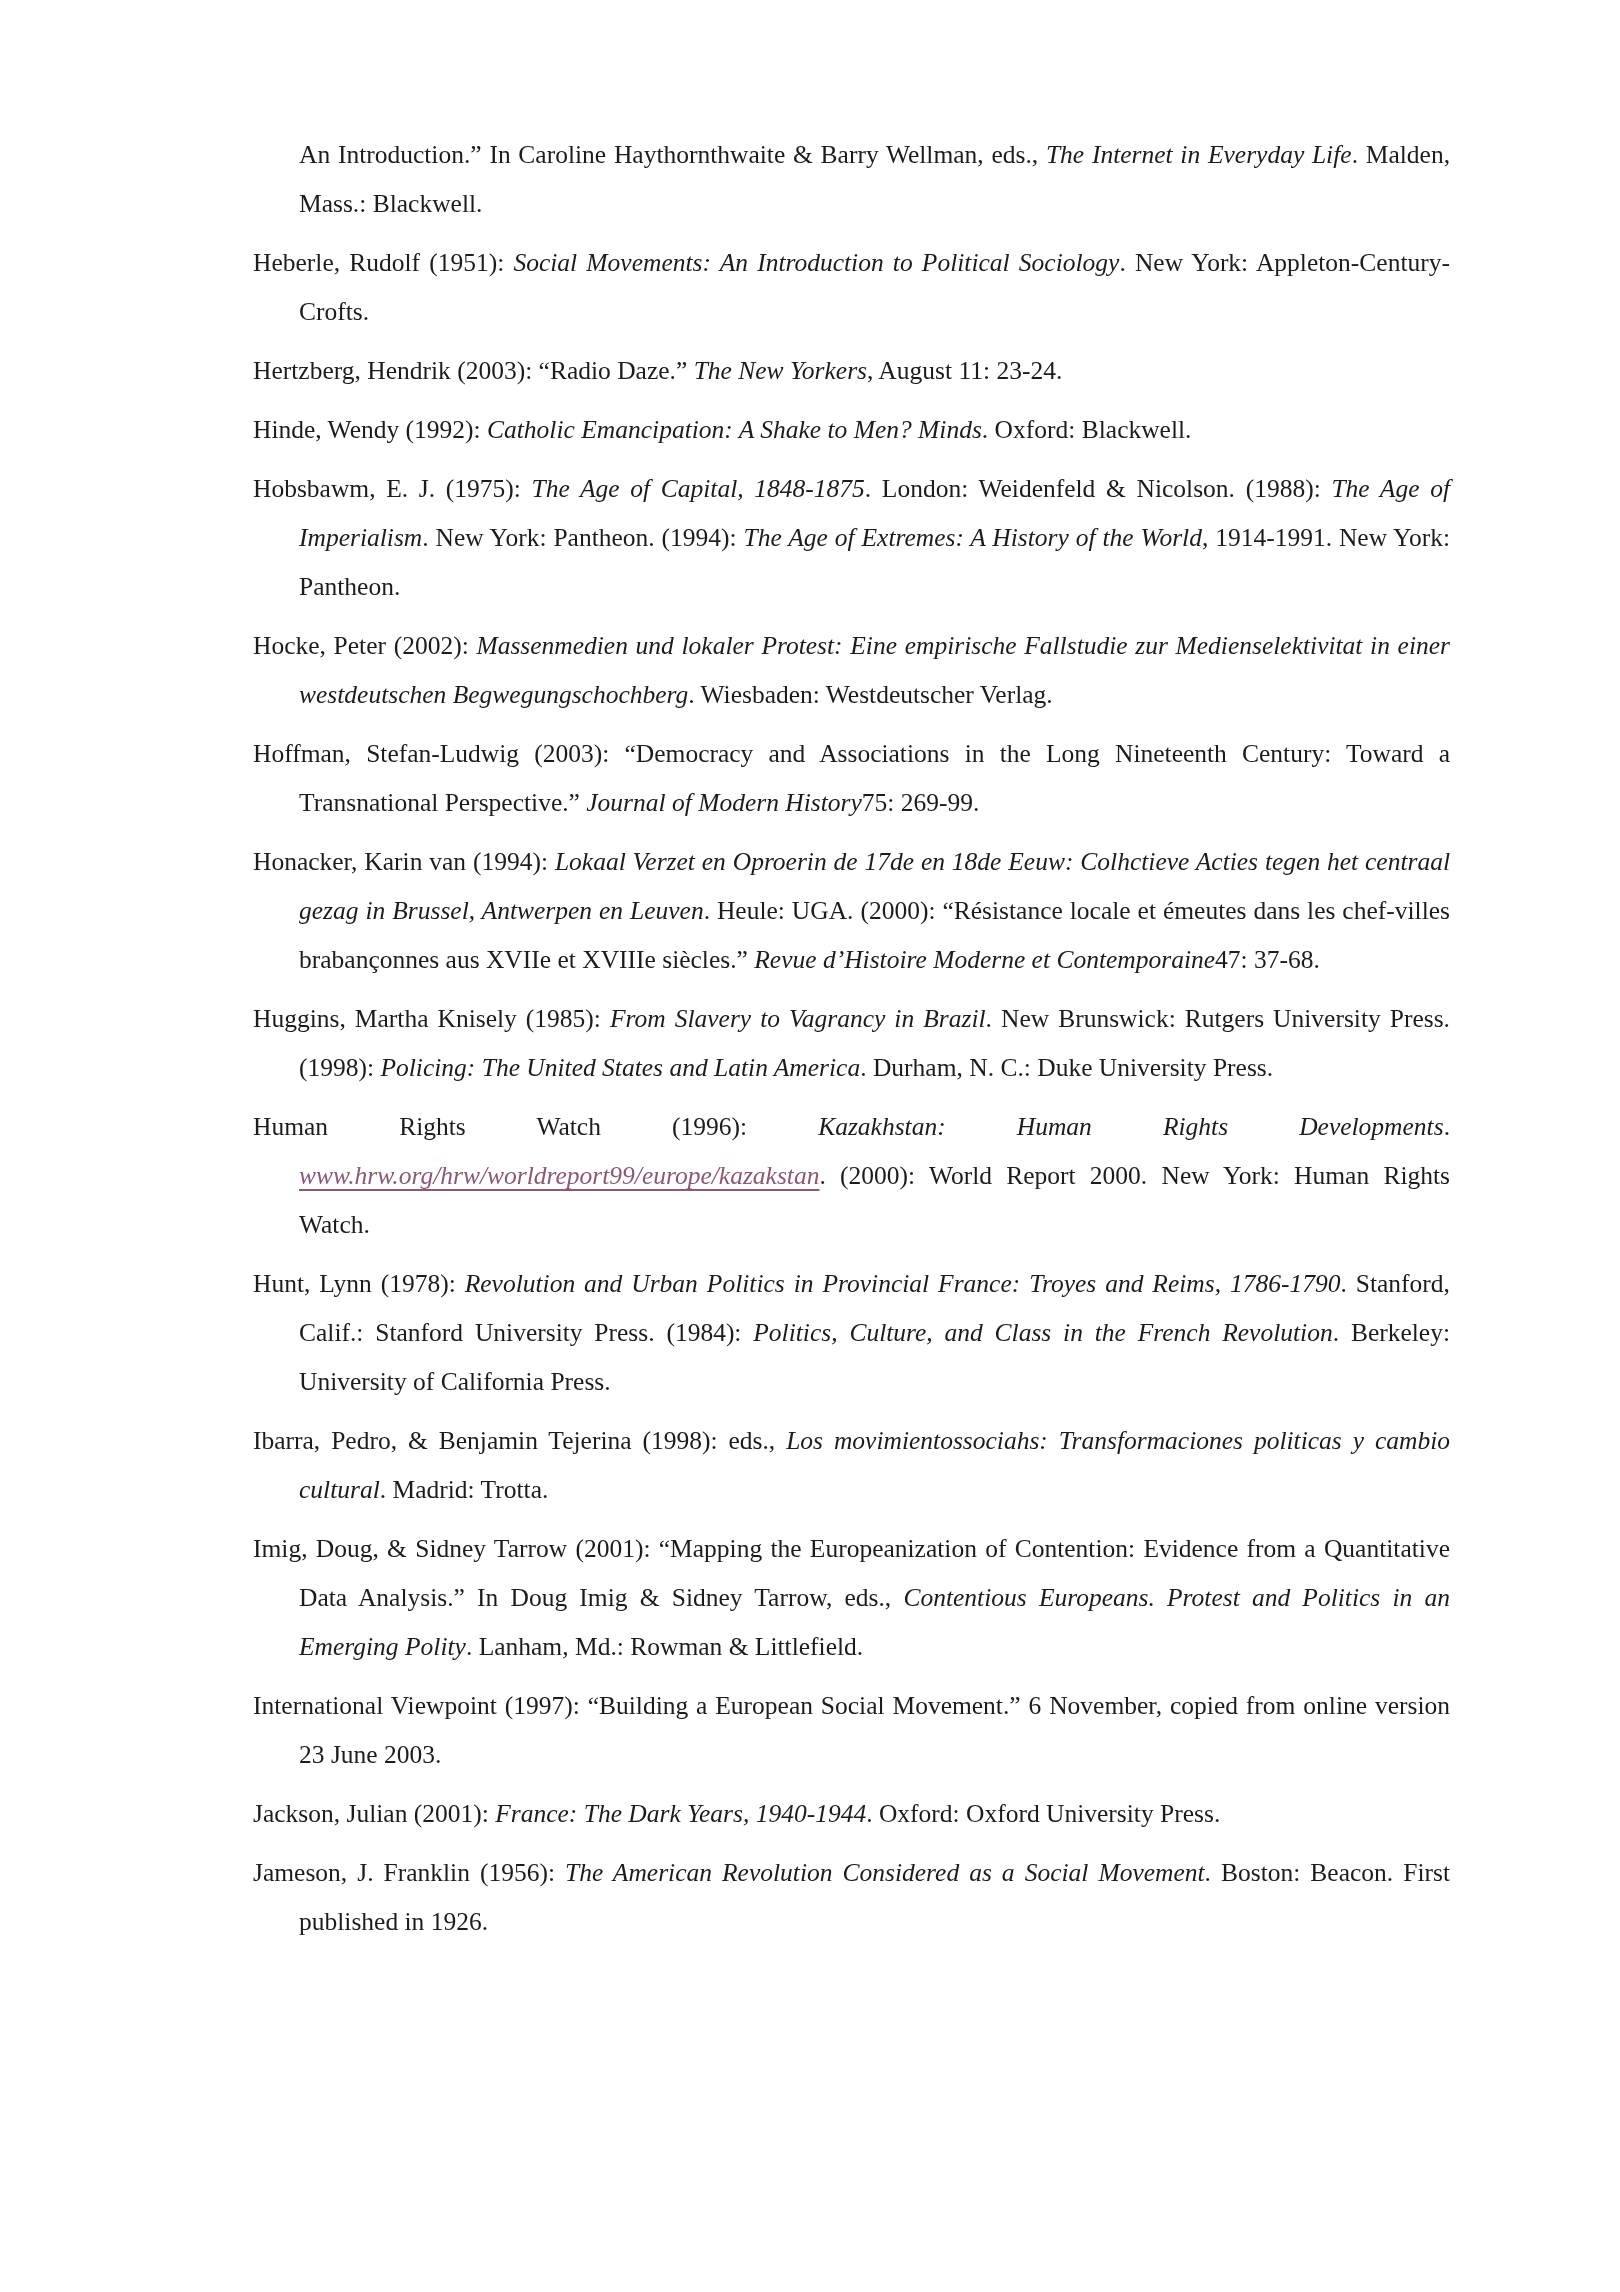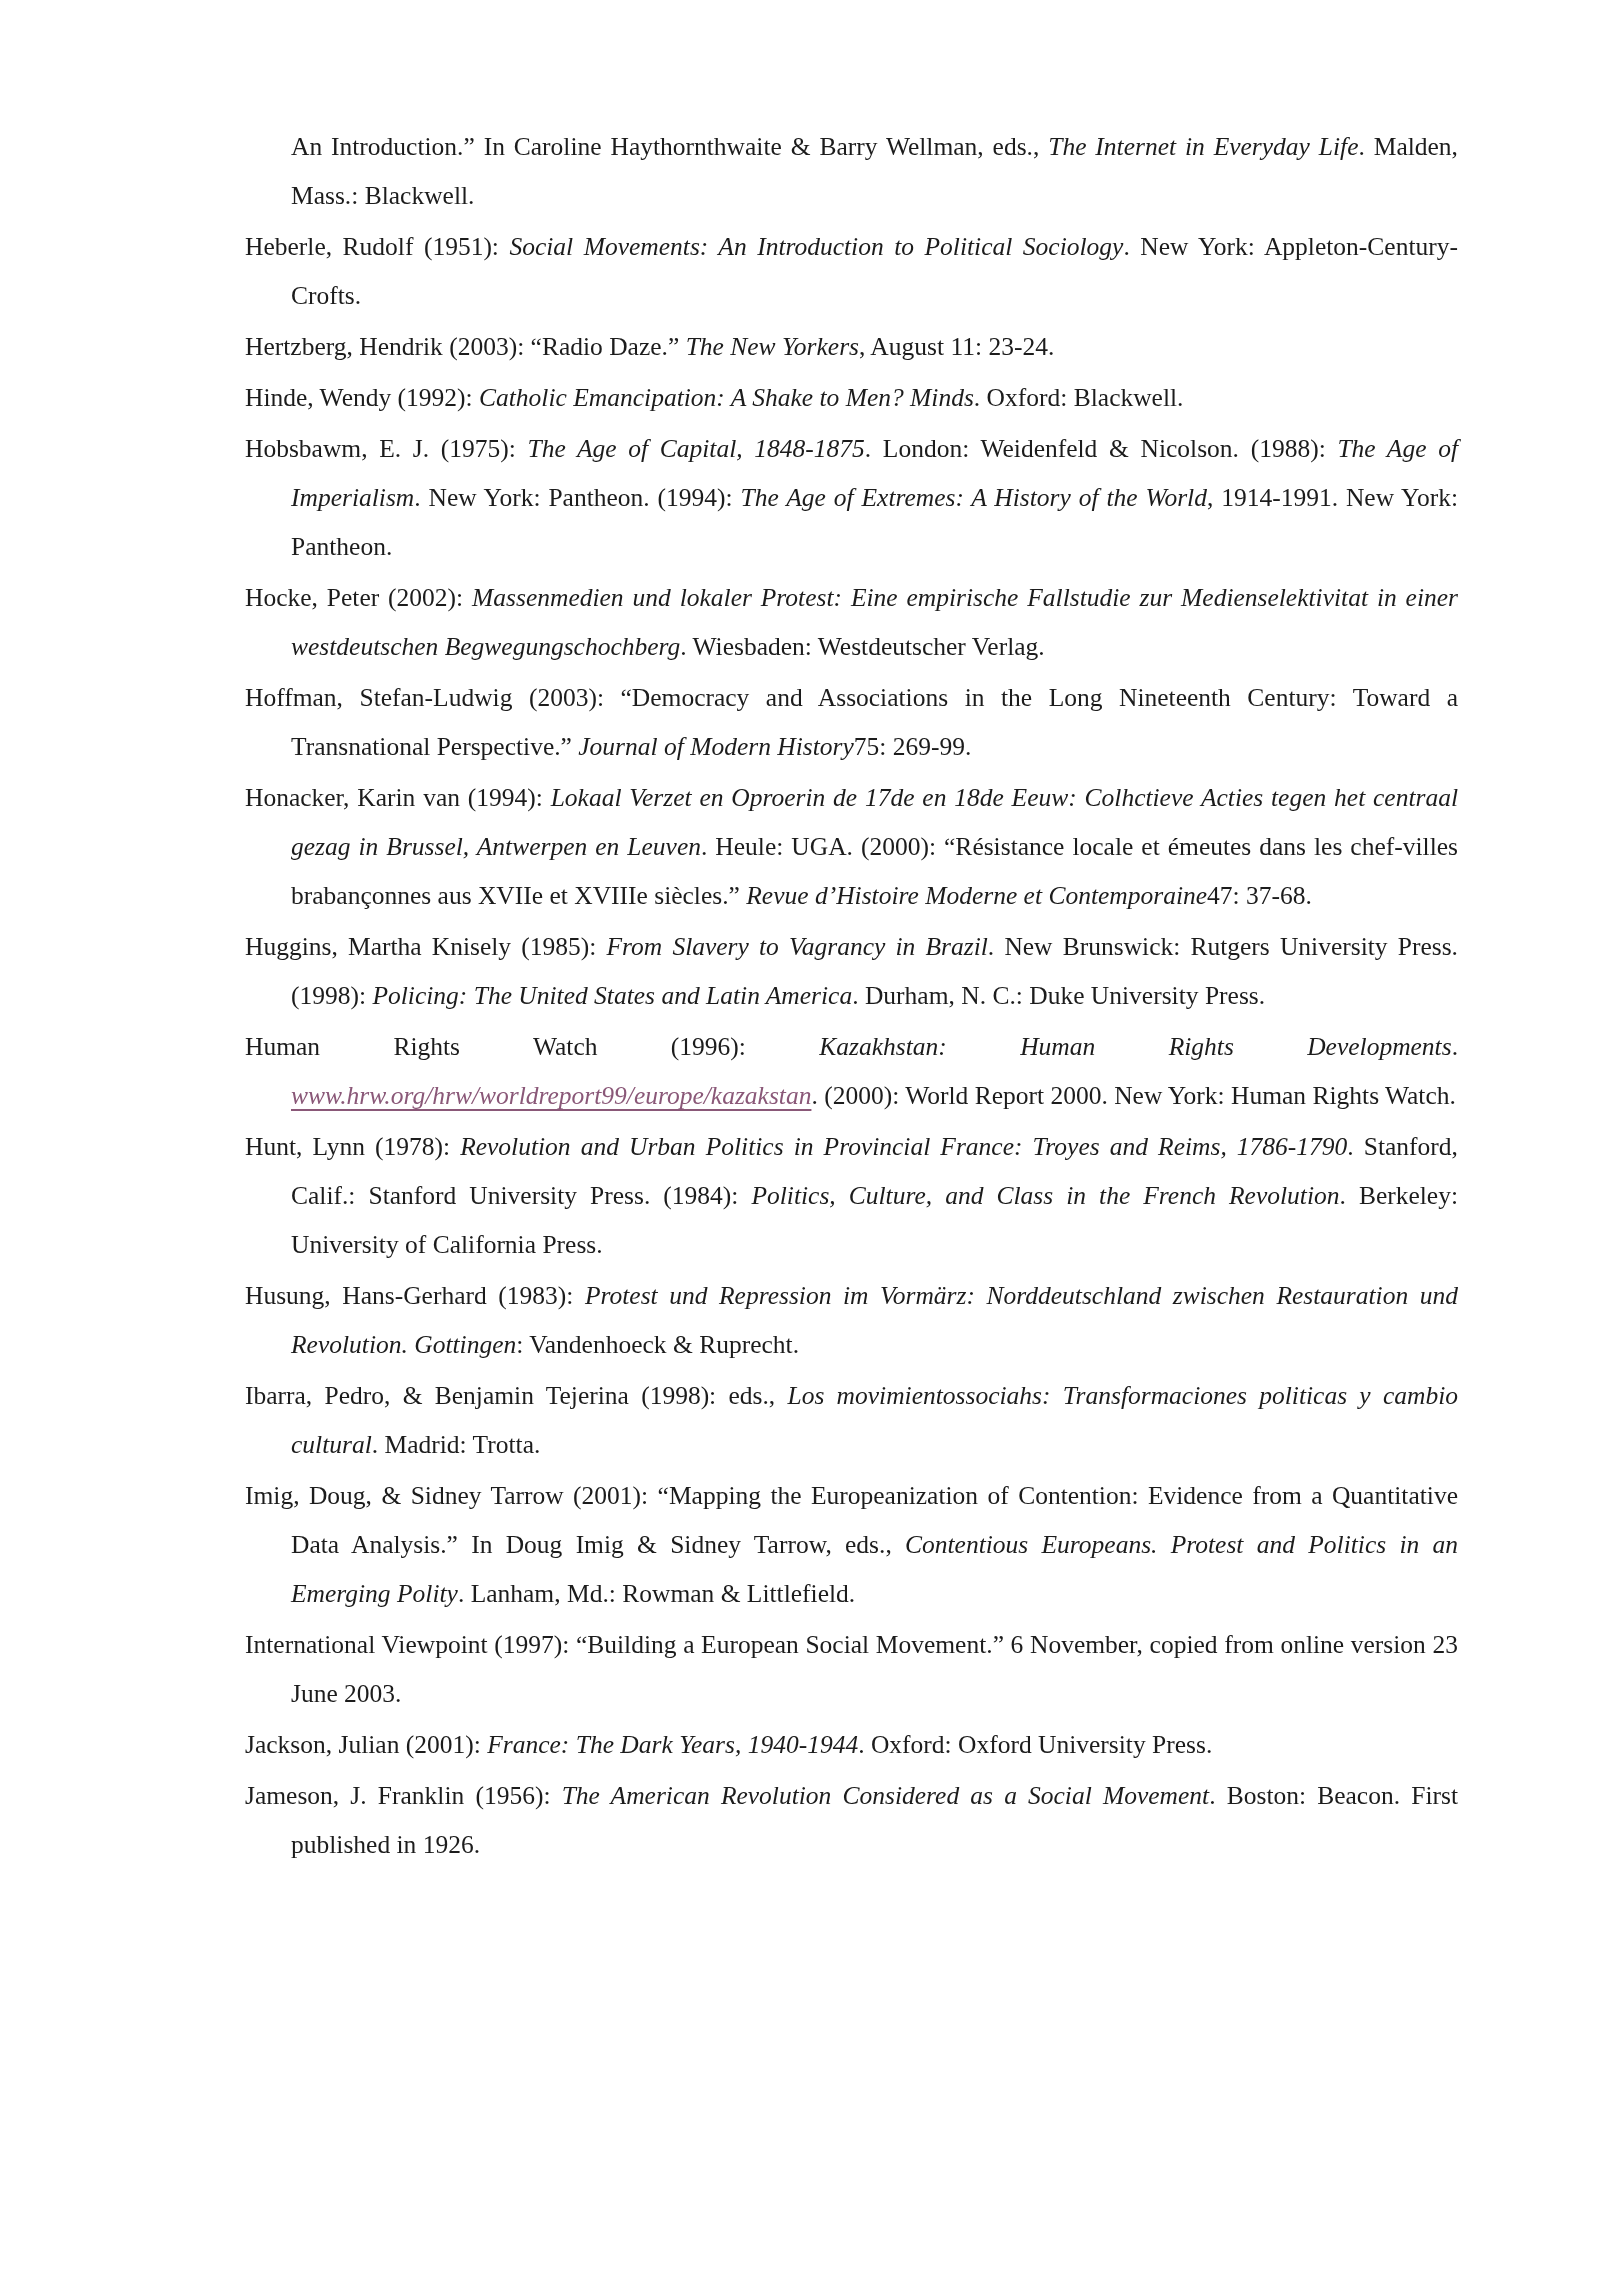--- a/index.html
+++ b/index.html
@@ -19,21 +19,21 @@
   }
   .refs {
     position: absolute;
     left: 243px;
     top: 120px;
     width: 1217px;
     font-size: 25.5px;
     line-height: 49px;
   }
   p.ref {
-    margin: 2px;
+    margin: 10px;
     padding-left: 46px;
     text-indent: -46px;
     text-align: justify;
   }
   p.ref.cont {
     text-indent: 0;
   }
   .it { font-style: italic; }
   .rm { font-style: normal; }
   a.link {
@@ -53,21 +53,20 @@
       <p class="ref"><span class="rm">Heberle, Rudolf (1951): </span><span class="it">Social Movements: An Introduction to Political Sociology</span><span class="rm">. New York: Appleton-Century-Crofts.</span></p>
       <p class="ref"><span class="rm">Hertzberg, Hendrik (2003): “Radio Daze.” </span><span class="it">The New Yorkers</span><span class="rm">, August 11: 23-24.</span></p>
       <p class="ref"><span class="rm">Hinde, Wendy (1992): </span><span class="it">Catholic Emancipation: A Shake to Men? Minds</span><span class="rm">. Oxford: Blackwell.</span></p>
       <p class="ref"><span class="rm">Hobsbawm, E. J. (1975): </span><span class="it">The Age of Capital, 1848-1875</span><span class="rm">. London: Weidenfeld &amp; Nicolson. (1988): </span><span class="it">The Age of Imperialism</span><span class="rm">. New York: Pantheon. (1994): </span><span class="it">The Age of Extremes: A History of the World</span><span class="rm">, 1914-1991. New York: Pantheon.</span></p>
       <p class="ref"><span class="rm">Hocke, Peter (2002): </span><span class="it">Massenmedien und lokaler Protest: Eine empirische Fallstudie zur Medienselektivitat in einer westdeutschen Begwegungschochberg</span><span class="rm">. Wiesbaden: Westdeutscher Verlag.</span></p>
       <p class="ref"><span class="rm">Hoffman, Stefan-Ludwig (2003): “Democracy and Associations in the Long Nineteenth Century: Toward a Transnational Perspective.” </span><span class="it">Journal of Modern History</span><span class="rm">75: 269-99.</span></p>
       <p class="ref"><span class="rm">Honacker, Karin van (1994): </span><span class="it">Lokaal Verzet en Oproerin de 17de en 18de Eeuw: Colhctieve Acties tegen het centraal gezag in Brussel, Antwerpen en Leuven</span><span class="rm">. Heule: UGA. (2000): “Résistance locale et émeutes dans les chef-villes brabançonnes aus XVIIe et XVIIIe siècles.” </span><span class="it">Revue d’Histoire Moderne et Contemporaine</span><span class="rm">47: 37-68.</span></p>
       <p class="ref"><span class="rm">Huggins, Martha Knisely (1985): </span><span class="it">From Slavery to Vagrancy in Brazil</span><span class="rm">. New Brunswick: Rutgers University Press. (1998): </span><span class="it">Policing: The United States and Latin America</span><span class="rm">. Durham, N. C.: Duke University Press.</span></p>
       <p class="ref"><span class="rm">Human Rights Watch (1996): </span><span class="it">Kazakhstan: Human Rights Developments</span><span class="rm">. </span><a class="link" href="#">www.hrw.org/hrw/worldreport99/europe/kazakstan</a><span class="rm">. (2000): World Report 2000. New York: Human Rights Watch.</span></p>
       <p class="ref"><span class="rm">Hunt, Lynn (1978): </span><span class="it">Revolution and Urban Politics in Provincial France: Troyes and Reims, 1786-1790</span><span class="rm">. Stanford, Calif.: Stanford University Press. (1984): </span><span class="it">Politics, Culture, and Class in the French Revolution</span><span class="rm">. Berkeley: University of California Press.</span></p>
-      <p class="ref"><span class="rm">Husung, Hans-Gerhard (1983): </span><span class="it">Protest und Repression im Vormärz: Norddeutschland zwischen Restauration und Revolution. Gottingen</span><span class="rm">: Vandenhoeck &amp; Ruprecht.</span></p>
       <p class="ref"><span class="rm">Ibarra, Pedro, &amp; Benjamin Tejerina (1998): eds., </span><span class="it">Los movimientossociahs: Transformaciones politicas y cambio cultural</span><span class="rm">. Madrid: Trotta.</span></p>
       <p class="ref"><span class="rm">Imig, Doug, &amp; Sidney Tarrow (2001): “Mapping the Europeanization of Contention: Evidence from a Quantitative Data Analysis.” In Doug Imig &amp; Sidney Tarrow, eds., </span><span class="it">Contentious Europeans. Protest and Politics in an Emerging Polity</span><span class="rm">. Lanham, Md.: Rowman &amp; Littlefield.</span></p>
       <p class="ref"><span class="rm">International Viewpoint (1997): “Building a European Social Movement.” 6 November, copied from online version 23 June 2003.</span></p>
       <p class="ref"><span class="rm">Jackson, Julian (2001): </span><span class="it">France: The Dark Years, 1940-1944</span><span class="rm">. Oxford: Oxford University Press.</span></p>
       <p class="ref"><span class="rm">Jameson, J. Franklin (1956): </span><span class="it">The American Revolution Considered as a Social Movement</span><span class="rm">. Boston: Beacon. First published in 1926.</span></p>
     </div>
 </div>
 
 
 </body></html>

